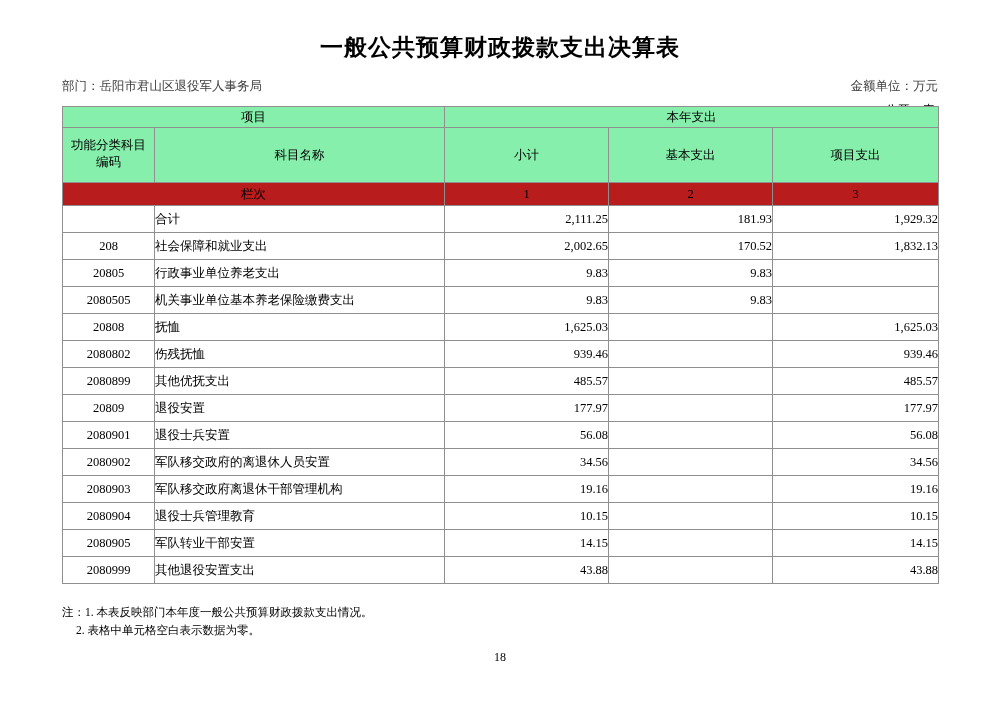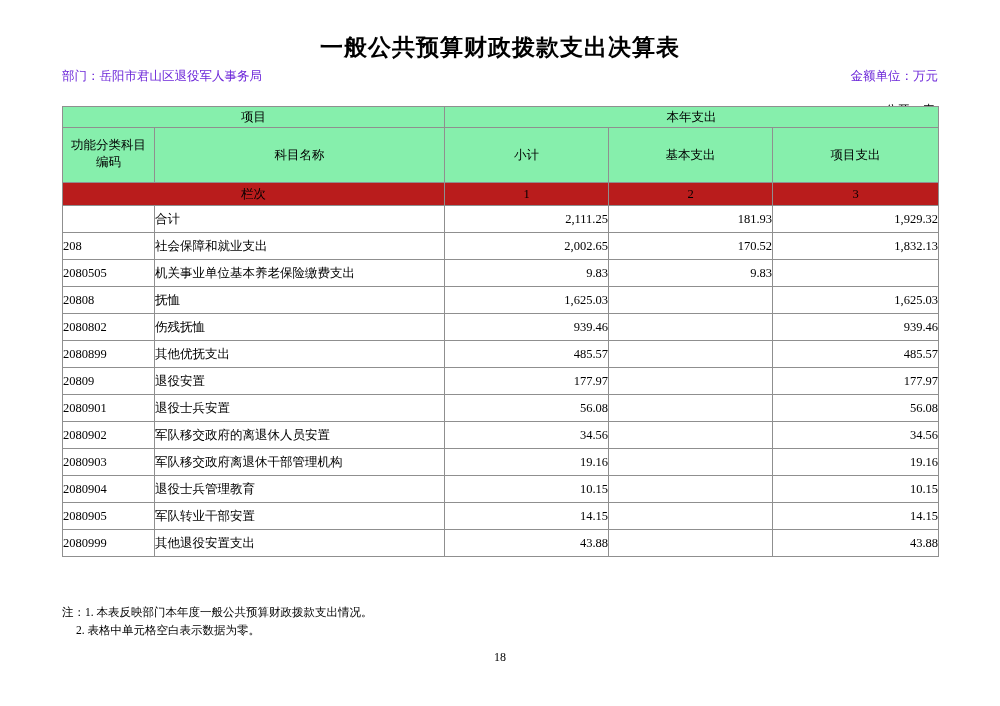--- a/index.html
+++ b/index.html
@@ -33,25 +33,25 @@
     right: 65px;
     top: 70px;
     font-size: 12.5px;
     color: #000;
     margin-top: 32px;
   }
   .meta-row {
     position: absolute;
     left: 62px;
     right: 62px;
-    top: 68px;
+    top: 78px;
     display: flex;
     justify-content: space-between;
     font-size: 12.5px;
-    color: #6d28d9;
+    color: #404040;
   }
   table.budget {
     position: absolute;
     left: 62px;
     top: 106px;
     width: 876px;
     border-collapse: collapse;
     table-layout: fixed;
   }
   table.budget td, table.budget th {
@@ -74,21 +74,21 @@
     height: 54px;
     text-align: center;
     vertical-align: middle;
   }
   .hdr-lan td {
     height: 22px;
     text-align: center;
     background: #b91c1c;
   }
   .c-code {
-    text-align: left;
+    text-align: center;
     margin-left: 7px;
   }
   .c-name {
     text-align: left;
     padding-left: 8px;
     margin-left: 42px;
   }
   .c-num {
     text-align: right;
     padding-right: 10px;
@@ -176,20 +176,27 @@
           <td class="c-num">1,929.32</td>
         </tr>
         <tr>
           <td class="c-code">208</td>
           <td class="c-name">社会保障和就业支出</td>
           <td class="c-num">2,002.65</td>
           <td class="c-num">170.52</td>
           <td class="c-num">1,832.13</td>
         </tr>
         <tr>
+          <td class="c-code">20805</td>
+          <td class="c-name">行政事业单位养老支出</td>
+          <td class="c-num">9.83</td>
+          <td class="c-num">9.83</td>
+          <td class="c-num"></td>
+        </tr>
+        <tr>
           <td class="c-code">2080505</td>
           <td class="c-name">机关事业单位基本养老保险缴费支出</td>
           <td class="c-num">9.83</td>
           <td class="c-num">9.83</td>
           <td class="c-num"></td>
         </tr>
         <tr>
           <td class="c-code">20808</td>
           <td class="c-name">抚恤</td>
           <td class="c-num">1,625.03</td>

